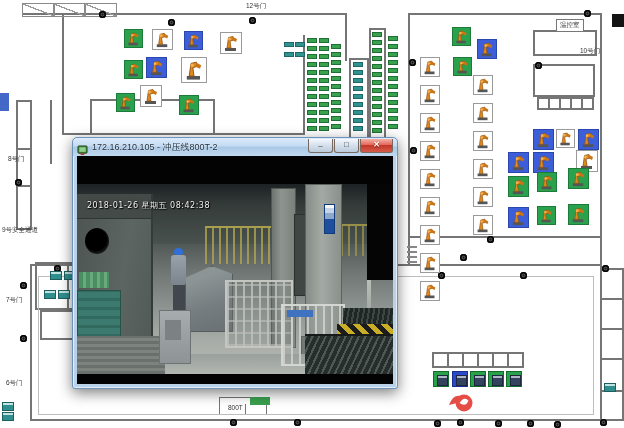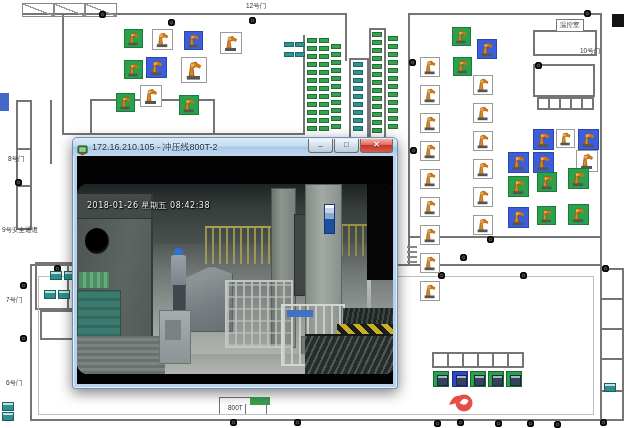--- a/index.html
+++ b/index.html
@@ -49,21 +49,21 @@
       padding-bottom:2px;}
   .wb.max{align-items:center;padding-bottom:0;}
   .wb.close{width:33px;background:linear-gradient(#f6b1a6,#e2685a 45%,#c4372b 50%,#d65c4a);
             color:#fff;font-weight:bold;align-items:center;padding-bottom:0;text-shadow:0 1px 1px #7a1a12;}
   .vcontent{position:absolute;left:4px;right:4px;top:18px;bottom:4px;background:#000;overflow:hidden;}
   .lbox{position:absolute;left:0;right:0;background:#030303;}
   .lbox.top{top:0;height:28px;}
   .lbox.bottom{top:218px;height:14px;}
   
   .scene{position:absolute;left:0;top:28px;width:318px;height:190px;overflow:hidden;
-         background:linear-gradient(180deg,#2e3434 0px,#4b5350 55px,#6d7370 85px,#8f9592 125px,#a9aea9 160px,#b5bab4 190px);border-radius:11px;}
+         background:linear-gradient(180deg,#2e3434 0px,#4b5350 55px,#6d7370 85px,#8f9592 125px,#a9aea9 160px,#b5bab4 190px);}
   .scene div{position:absolute;}
   .sc-top-machinery{left:0;top:0;width:318px;height:60px;
       background:linear-gradient(#1d2224,#343b39 35%,#4a5250);}
   .sc-press{left:0;top:10px;width:74px;height:148px;
       background:linear-gradient(100deg,#4c5350,#5d6562 60%,#525a57);border-right:2px solid #343a38;}
   .sc-press-top{left:0;top:10px;width:74px;height:24px;background:#434a47;border-bottom:1px solid #2f3533;}
   .sc-press-hole{left:8px;top:44px;width:24px;height:26px;border-radius:50%;
       background:radial-gradient(circle at 45% 45%,#000 55%,#1c1f1f 72%,#3a403d 78%);}
   .sc-teal-machine{left:0;top:106px;width:42px;height:52px;border:1px solid #265248;
       background:repeating-linear-gradient(0deg,#3c7a6f 0 6px,#326a60 6px 9px);}

